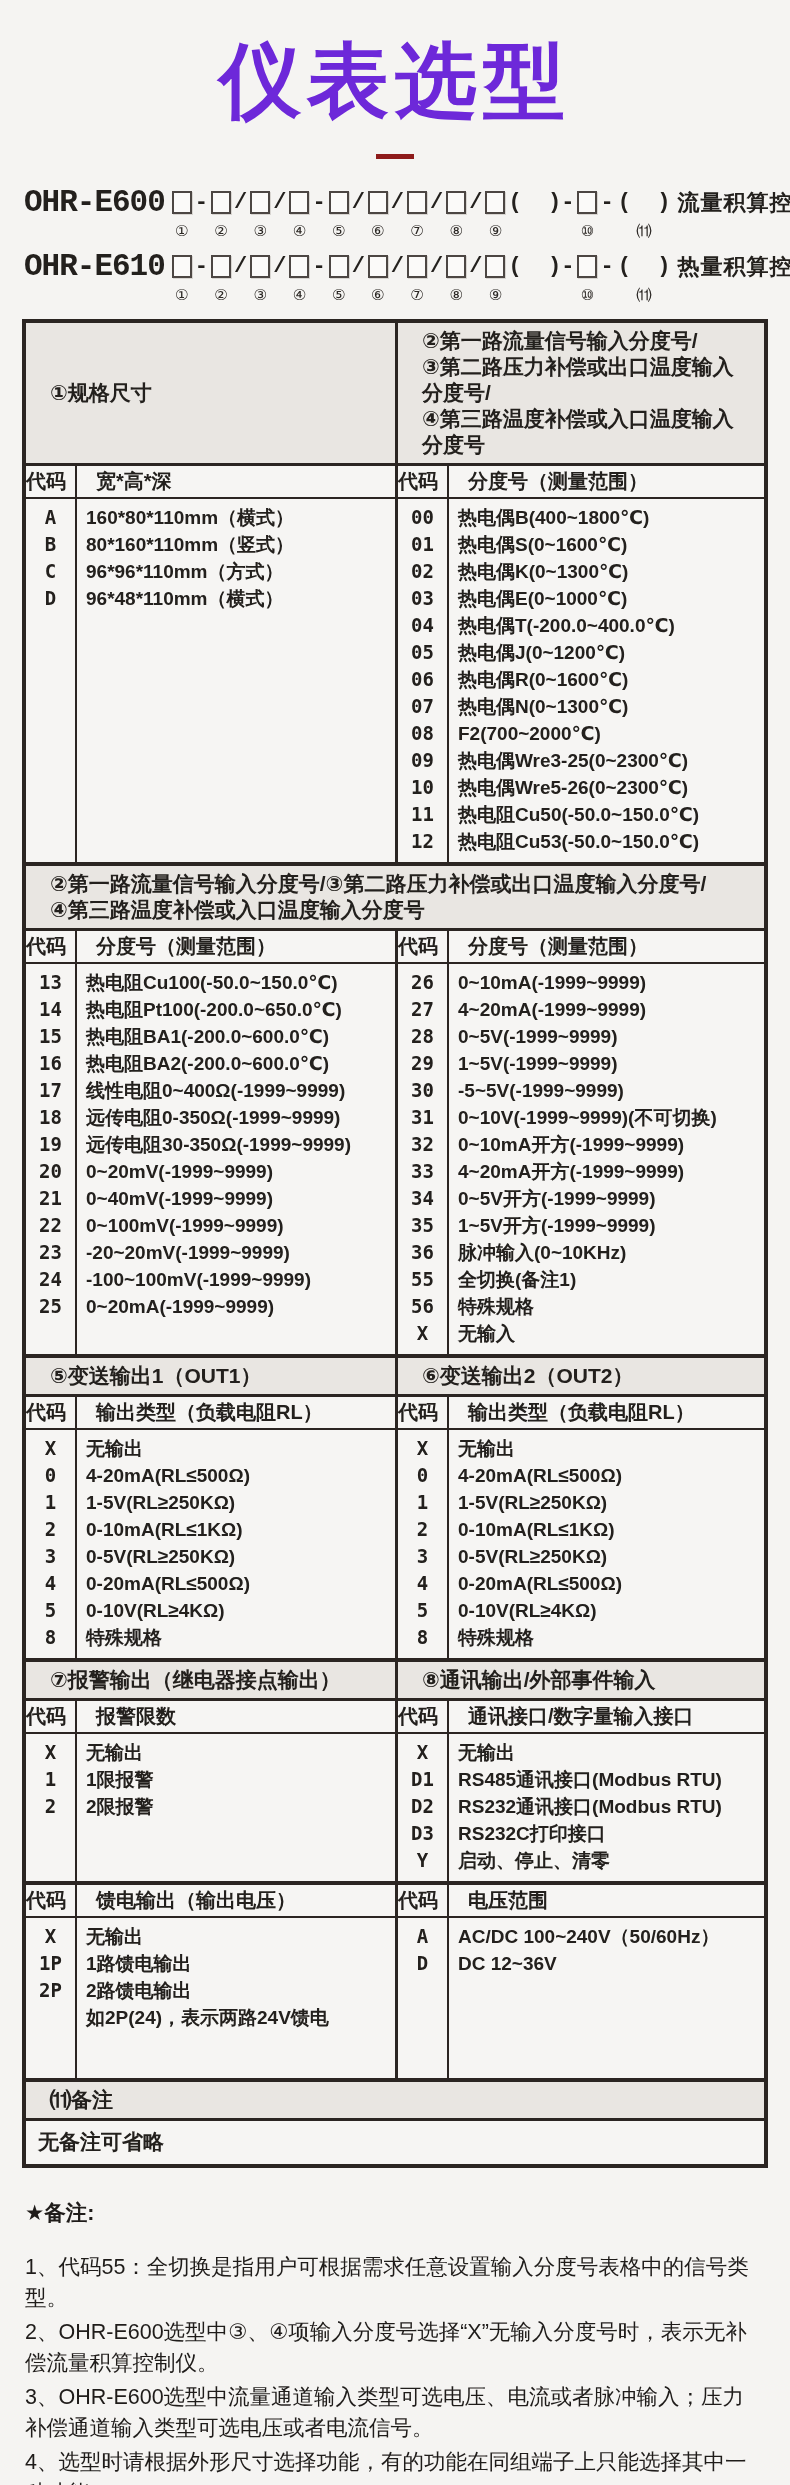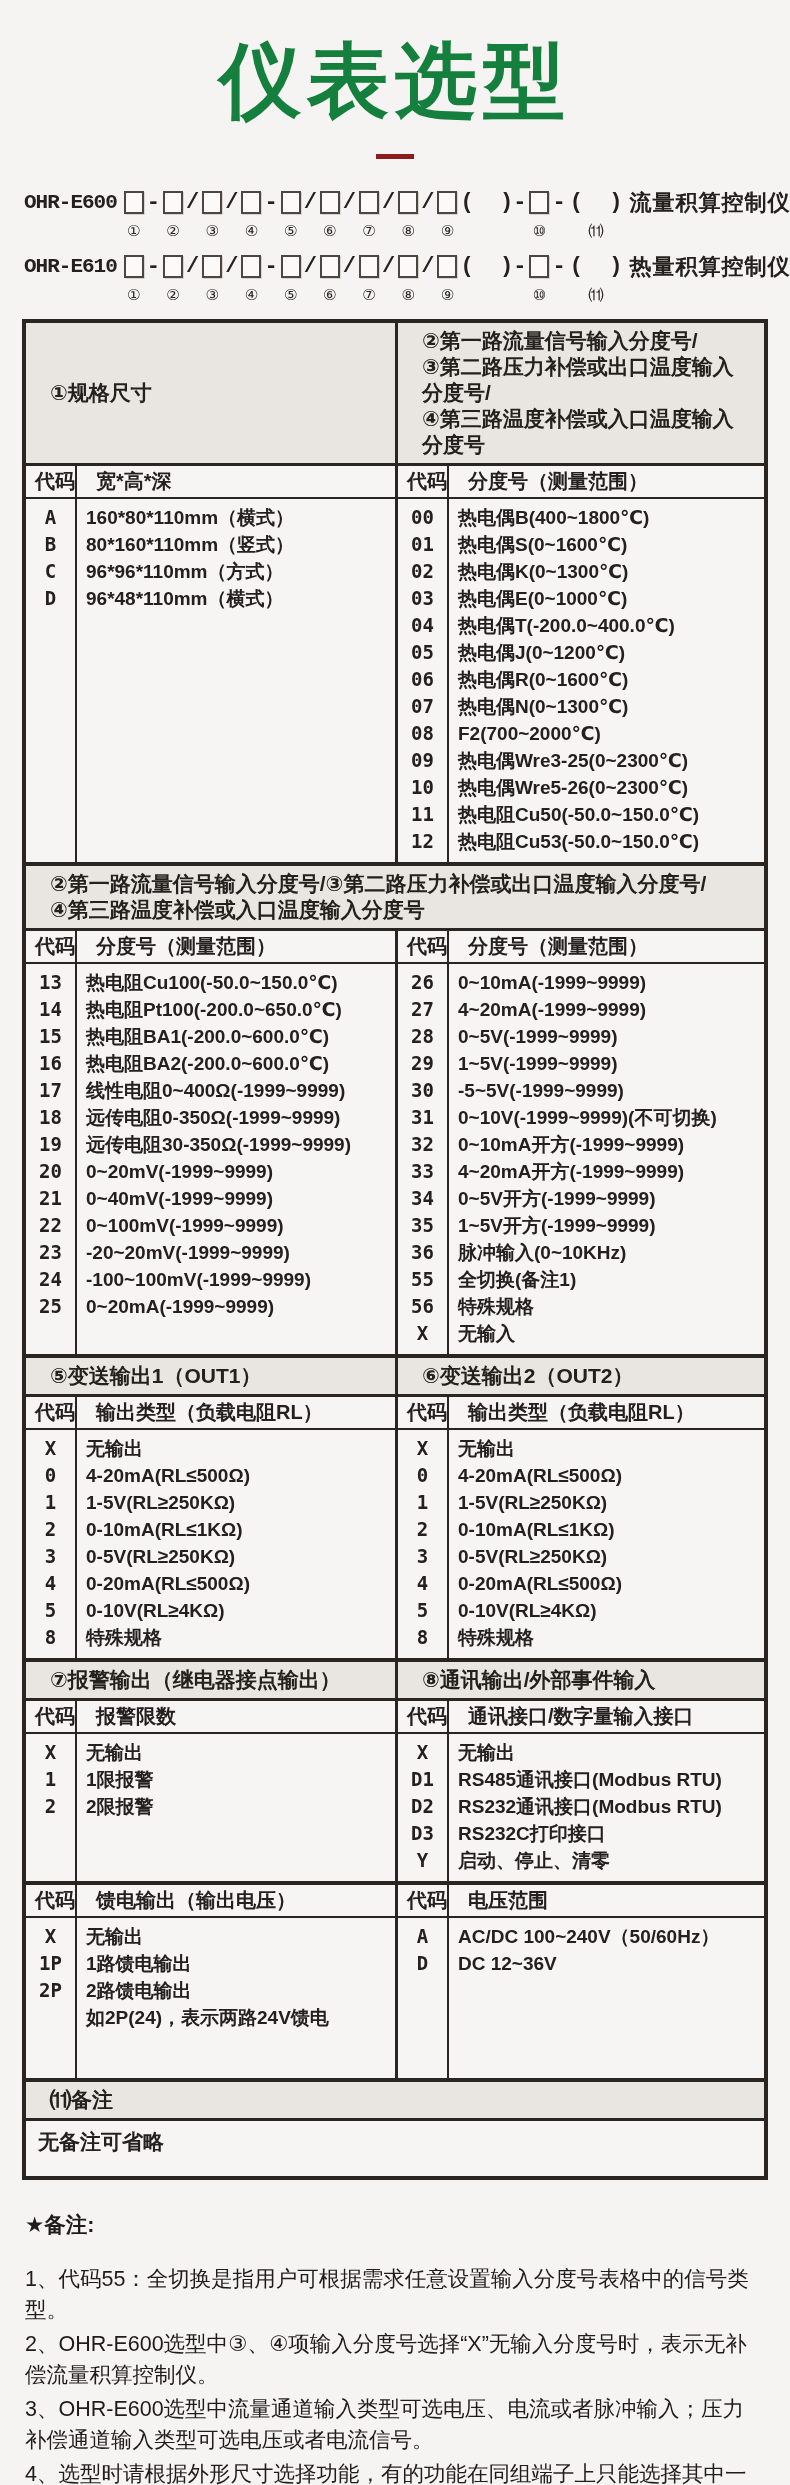--- a/index.html
+++ b/index.html
@@ -9,31 +9,31 @@
     color:#23201d;
     font-family:"Liberation Sans","DejaVu Sans",sans-serif;
     -webkit-font-smoothing:antialiased;
   }
   .sheet { width:790px; padding-top:36px; box-sizing:border-box; }
 
   
   .title-wrap { text-align:center; }
   h1.page-title {
     margin:0; font-size:82px; line-height:1.1; font-weight:900;
-    letter-spacing:6px; color:#15803d;
+    letter-spacing:6px; color:#6d28d9;
     font-family:"Liberation Sans","DejaVu Sans",sans-serif;
   }
   .title-dash { width:38px; height:5px; background:#8e1b1b; margin:28px auto 30px; }
 
   
   .models { margin:0 0 14px 24px; }
   .model-line { display:flex; align-items:flex-start; margin-bottom:12px; }
   .m-prefix {
     font-family:"Liberation Mono","DejaVu Sans Mono",monospace;
-    font-weight:bold; font-size:21px; line-height:27px; letter-spacing:-1px;
+    font-weight:bold; font-size:31px; line-height:27px; letter-spacing:-1px;
     margin-right:6px; white-space:pre;
   }
   .m-tokens { display:flex; align-items:flex-start; }
   .tok { display:flex; flex-direction:column; align-items:center; margin:0 1px; }
   .tok-top { height:27px; display:flex; align-items:center; font-size:22px; font-weight:bold; }
   .tok-sep { white-space:pre; padding:0 1px; font-family:"Liberation Mono","DejaVu Sans Mono",monospace; }
   .mbox { width:16px; height:19px; border:2px solid #4c4643; background:#fbfaf9; display:inline-block; box-shadow:1px 1px 0 #d8d5d1; }
   .tok-num { height:20px; line-height:20px; font-size:15px; margin-top:5px; color:#2b2724; }
   .m-suffix { font-size:22px; font-weight:bold; line-height:27px; margin-left:5px; letter-spacing:1px; white-space:nowrap; }
 
@@ -49,32 +49,32 @@
   .sec-head.split .sh-cell { width:50%; }
   .sec-head.split .sh-cell + .sh-cell { border-left:3px solid #2b2522; }
   .sh-center { display:flex; align-items:center;border-radius:7px; }
 
   .cols { display:flex; align-items:stretch; }
   .half { width:50%; position:relative; box-sizing:border-box; }
   .half + .half { border-left:3px solid #2b2522; }
   .half .vline { position:absolute; top:0; bottom:0; left:49px; width:2px; background:#2b2522; }
 
   .colhead { display:flex; border-bottom:2px solid #2b2522; font-weight:bold; font-size:20px; line-height:31px; }
-  .tcode-h { width:49px; text-align:right; flex-shrink:0; }
+  .tcode-h { width:49px; text-align:left; flex-shrink:0; }
   .tlabel-h { padding-left:21px; white-space:nowrap; }
 
   .hbody { padding:5px 0 7px; }
   .trow { display:flex; line-height:27px; font-size:19px; font-weight:600; }
   .tcode { width:49px; text-align:center; flex-shrink:0; font-family:"DejaVu Sans Mono","Liberation Mono",monospace; }
   .tlabel { padding-left:11px; white-space:pre; overflow:hidden; }
 
   .block-b5 .hbody { min-height:148px; }
 
   .sec-head.full .sh-cell { width:100%; }
-  .fbody { padding:7px 12px 20px; font-size:21px; font-weight:bold; line-height:28px; }
+  .fbody { padding:7px 12px 8px; font-size:21px; font-weight:bold; line-height:28px; }
 
   
   .notes { margin:30px 25px 0; font-size:21.5px; color:#1f1c1a; }
   .notes-heading { font-weight:600; line-height:30px; margin-bottom:24px; }
   .note-item { line-height:31px; margin-bottom:3px; font-weight:500; }
 </style>
 </head>
 <body>
 
 <div class="sheet">

